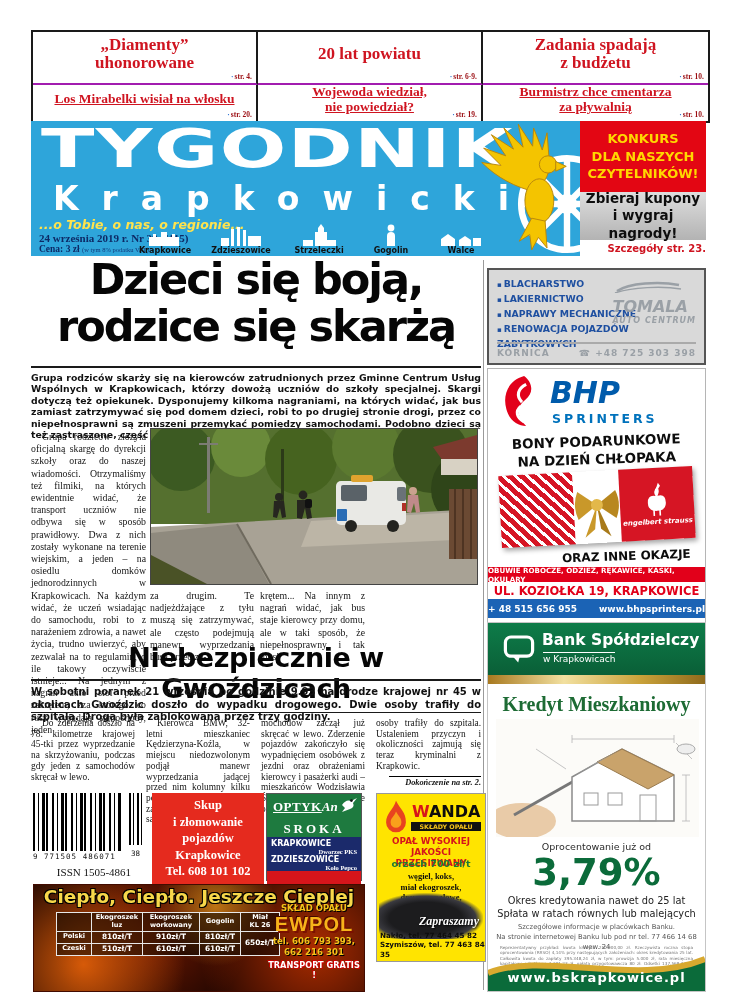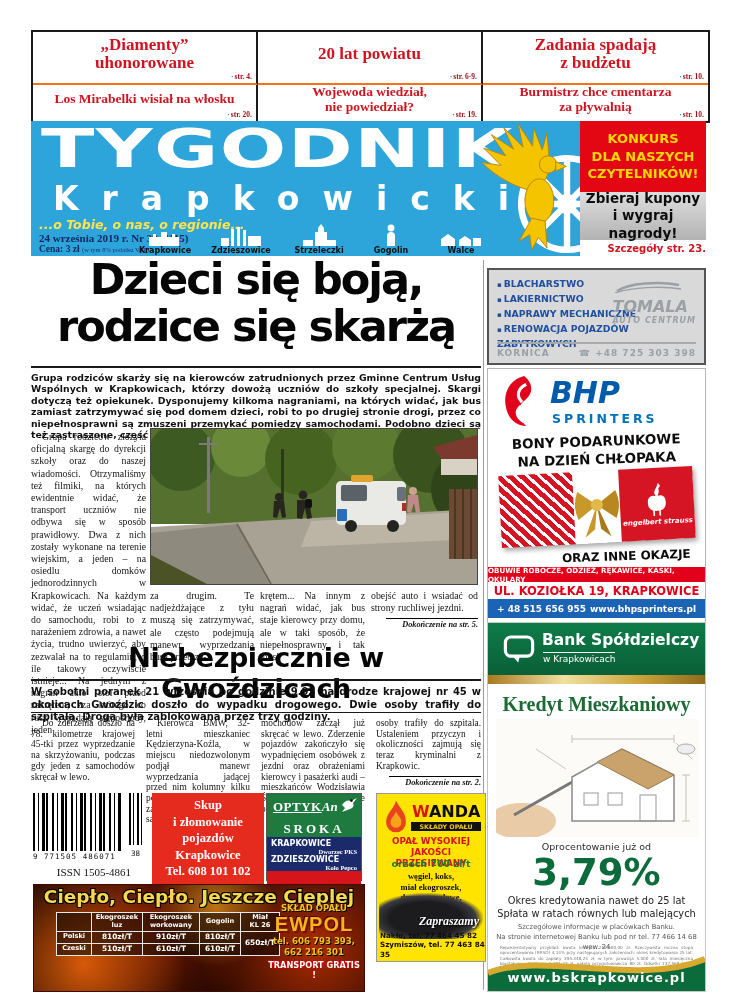--- a/index.html
+++ b/index.html
@@ -4,26 +4,26 @@
 <style>
   html,body{margin:0;padding:0;background:#fff;}
   #page{position:relative;width:739px;height:998px;background:#fff;overflow:hidden;
         font-family:"Liberation Serif",serif;color:#111;}
   .abs{position:absolute;}
   .pl{white-space:pre-line;}
 
   
   .teasers{left:31px;top:30px;width:675px;height:89px;border:2px solid #1a1a1a;
            display:grid;grid-template-columns:1fr 1fr 1fr;grid-template-rows:53px 36px;}
-  .tease{position:relative;border-right:2px solid #1a1a1a;border-bottom:2px solid #f97316;
+  .tease{position:relative;border-right:2px solid #1a1a1a;border-bottom:2px solid #a21caf;
          display:flex;align-items:center;justify-content:center;text-align:center;padding:1px 6px 8px 6px;}
   .tease:nth-child(3n){border-right:none;}
   .tease:nth-child(n+4){border-bottom:none;}
   .t-title{font-weight:700;color:#cf1420;font-size:17px;line-height:1.05;}
-  .t-title2{font-weight:700;color:#cf1420;font-size:13.5px;line-height:1.1;}
+  .t-title2{font-weight:700;color:#cf1420;font-size:13.5px;line-height:1.1;text-decoration:underline;}
   .t-ref{position:absolute;right:4px;bottom:2px;font-size:7.5px;font-weight:700;color:#9b0d12;}
   .t-ref::before{content:"·";color:#3a7bd5;margin-right:1px;}
 
   
   .masthead{left:31px;top:121px;width:549px;height:135px;background:#2ea5da;overflow:hidden;}
   .mh-title{position:absolute;left:10px;top:-4px;color:#fff;font-family:"DejaVu Sans",sans-serif;
             font-weight:800;font-size:54px;letter-spacing:1px;transform:scaleX(1.45);transform-origin:left top;}
   .mh-sub{position:absolute;left:22px;top:58px;color:#fff;font-family:"DejaVu Sans",sans-serif;
           font-weight:700;font-size:33px;letter-spacing:23px;}
   .mh-tagline{position:absolute;left:8px;top:96px;color:#ffe34d;font-family:"DejaVu Sans",sans-serif;
@@ -97,21 +97,21 @@
            align-items:center;justify-content:center;}
   .v-right .es{color:#fff;font-style:italic;font-weight:700;font-size:7px;font-family:"DejaVu Sans",sans-serif;margin-top:2px;}
   .bhp-okazje{position:absolute;right:14px;top:180px;font-family:"DejaVu Sans",sans-serif;font-weight:800;
               font-size:12px;transform:rotate(-2deg);color:#0d0d0d;}
   .bhp-red{position:absolute;left:0;top:198px;width:100%;height:15px;background:#e2001a;color:#fff;
            font-family:"DejaVu Sans",sans-serif;font-weight:700;font-size:7.1px;display:flex;align-items:center;justify-content:center;}
   .bhp-addr{position:absolute;left:0;top:213px;width:100%;height:17px;background:#fff;color:#e2001a;
             font-family:"DejaVu Sans",sans-serif;font-weight:800;font-size:11.5px;display:flex;align-items:center;justify-content:center;}
   .bhp-blue{position:absolute;left:0;top:230px;width:100%;height:19px;background:#1b63b5;color:#fff;
             font-family:"DejaVu Sans",sans-serif;font-weight:700;font-size:9px;display:flex;align-items:center;
-            justify-content:space-between;padding:0 9px;box-sizing:border-box;}
+            justify-content:space-between;padding:0 0;box-sizing:border-box;}
 
   
   .bank{left:487px;top:622px;width:219px;height:370px;background:#fff;border:1px solid #c5c5c5;box-sizing:border-box;}
   .bank-head{position:absolute;left:0;top:0;width:100%;height:52px;background:linear-gradient(#0e7c49,#0a5f37);}
   .bank-brand{position:absolute;left:54px;top:8px;color:#fff;font-family:"DejaVu Sans",sans-serif;font-weight:800;font-size:15.5px;}
   .bank-brand2{position:absolute;left:55px;top:29px;color:#fff;font-family:"DejaVu Sans",sans-serif;font-size:9px;
                border-top:1px solid #fff;padding-top:1px;}
   .bank-gold{position:absolute;left:0;top:52px;width:100%;height:9px;
              background:linear-gradient(90deg,#a8791f,#f2e0a0 35%,#caa23a 70%,#8f6a1c);}
   .bank-prod{position:absolute;left:0;top:70px;width:100%;text-align:center;color:#1d6b34;
@@ -361,24 +361,20 @@
       </g>
       <g>
         <circle cx="262" cy="62" r="4" fill="#caa28e"></circle>
         <path d="M257,66 h10 l2,17 -4,1 -2,-10 -3,10 -4,-1 Z" fill="#c08a8a"></path>
       </g>
     </svg>
   </div>
 
   <div class="abs bodycol" style="left:150px;top:590px;width:104px;">za drugim. Te nadjeżdżające z tyłu muszą się zatrzymywać, ale często podejmują manewr wyprzedzania busa przed za-</div>
   <div class="abs bodycol" style="left:260px;top:590px;width:105px;">krętem... Na innym z nagrań widać, jak bus staje kierowcy przy domu, ale w taki sposób, że niepełnosprawny i tak musi</div>
-  <div class="abs" style="left:371px;top:590px;width:107px;">
-    <div class="bodycol">obejść auto i wsiadać od strony ruchliwej jezdni.</div>
-    <div class="cont">Dokończenie na str. 5.</div>
-  </div>
 
   <div class="abs a2-h">Niebezpiecznie w Gwoździcach</div>
   <div class="abs rule" style="left:31px;top:679px;width:450px;"></div>
   <div class="abs a2-lead">W sobotni poranek 21 września po godzinie 9.93 na drodze krajowej nr 45 w okolicach Gwoździc doszło do wypadku drogowego. Dwie osoby trafiły do szpitala. Droga była zablokowana przez trzy godziny.</div>
   <div class="abs rule" style="left:31px;top:712px;width:450px;height:1px;"></div>
   <div class="abs bodycol a2col indent" style="left:31px;top:718px;width:104px;">Do zderzenia doszło na 78. kilometrze krajowej 45-tki przez wyprzedzanie na skrzyżowaniu, podczas gdy jeden z samochodów skręcał w lewo.</div>
   <div class="abs bodycol a2col indent" style="left:146px;top:718px;width:104px;">Kierowca BMW, 32-letni mieszkaniec Kędzierzyna-Koźla, w miejscu niedozwolonym podjął manewr wyprzedzania jadącej przed nim kolumny kilku pojazdów. Kierowca nie zauważył, że pierwszy z sa-</div>
   <div class="abs bodycol a2col" style="left:261px;top:718px;width:104px;">mochodów zaczął już skręcać w lewo. Zderzenie pojazdów zakończyło się wypadnięciem osobówek z jezdni oraz obrażeniami kierowcy i pasażerki audi – mieszkańców Wodzisławia Śląskiego. Dwie poszkodowane</div>
   <div class="abs" style="left:376px;top:718px;width:105px;">
     <div class="bodycol a2col">osoby trafiły do szpitala. Ustaleniem przyczyn i okoliczności zajmują się teraz kryminalni z Krapkowic.</div>

